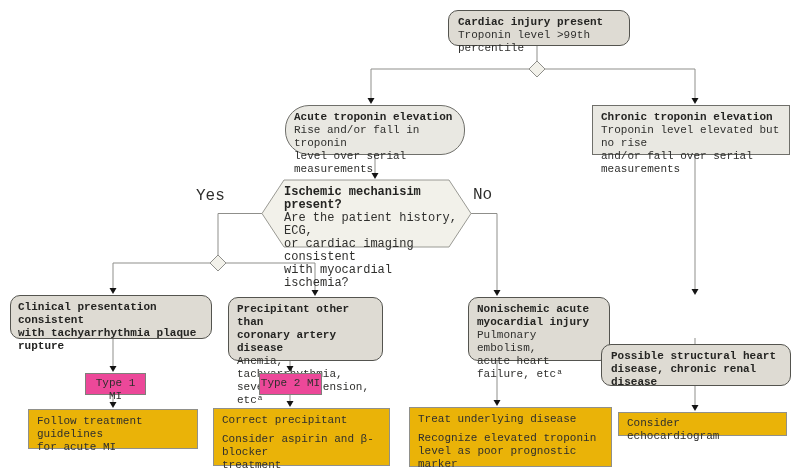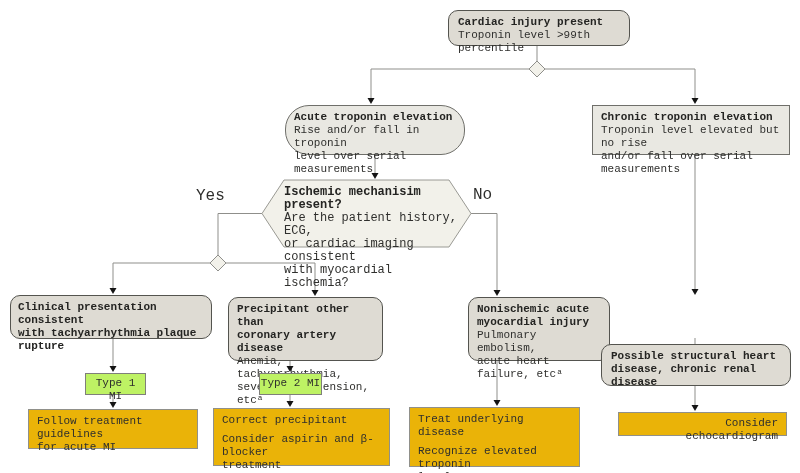--- a/index.html
+++ b/index.html
@@ -22,26 +22,26 @@
     background:#dedbd3; border:1.5px solid #54544f; border-radius:10px;
     padding:5px 9px;
   }
   .square {
     background:#e9e8e2; border:1px solid #6f6f6a; padding:5px 8px;
   }
   .outcome {
     background:#eab308; border:1px solid #90908a; padding:5px 8px;
   }
   .mi {
-    background:#bef264; border:1px solid #7f7f7a; text-align:center;
+    background:#ec4899; border:1px solid #7f7f7a; text-align:center;
     padding:3px 0;
   }
   .hextext { position:absolute; font-size:12px; line-height:13px; color:#2f2f2d; }
   .lbl { position:absolute; font-size:16px; line-height:12px; color:#2f2f2d; }
-  .center { text-align:right; }
+  .center { text-align:left; }
   .gap { margin-top:6px; }
 </style>
 </head>
 <body>
 
 <div id="canvas">
 
   <svg id="wires" width="800" height="473" viewBox="0 0 800 473">
     <g>
       <path class="ln" d="M537,46 L537,61"></path>
@@ -140,21 +140,21 @@
     <div class="pre">Follow treatment guidelines
 for acute MI</div>
   </div>
 
   <div class="box outcome" style="left:213px; top:408px; width:177px; height:58px;">
     <div class="pre">Correct precipitant</div>
     <div class="pre gap">Consider aspirin and β-blocker
 treatment</div>
   </div>
 
-  <div class="box outcome" style="left:409px; top:407px; width:171px; height:60px;">
+  <div class="box outcome" style="left:409px; top:407px; width:203px; height:60px;">
     <div class="pre">Treat underlying disease</div>
     <div class="pre gap">Recognize elevated troponin
 level as poor prognostic marker</div>
   </div>
 
   <div class="box outcome center" style="left:618px; top:412px; width:169px; height:24px; padding:4px 8px;">Consider echocardiogram</div>
 
 </div>
 
 </body></html>

